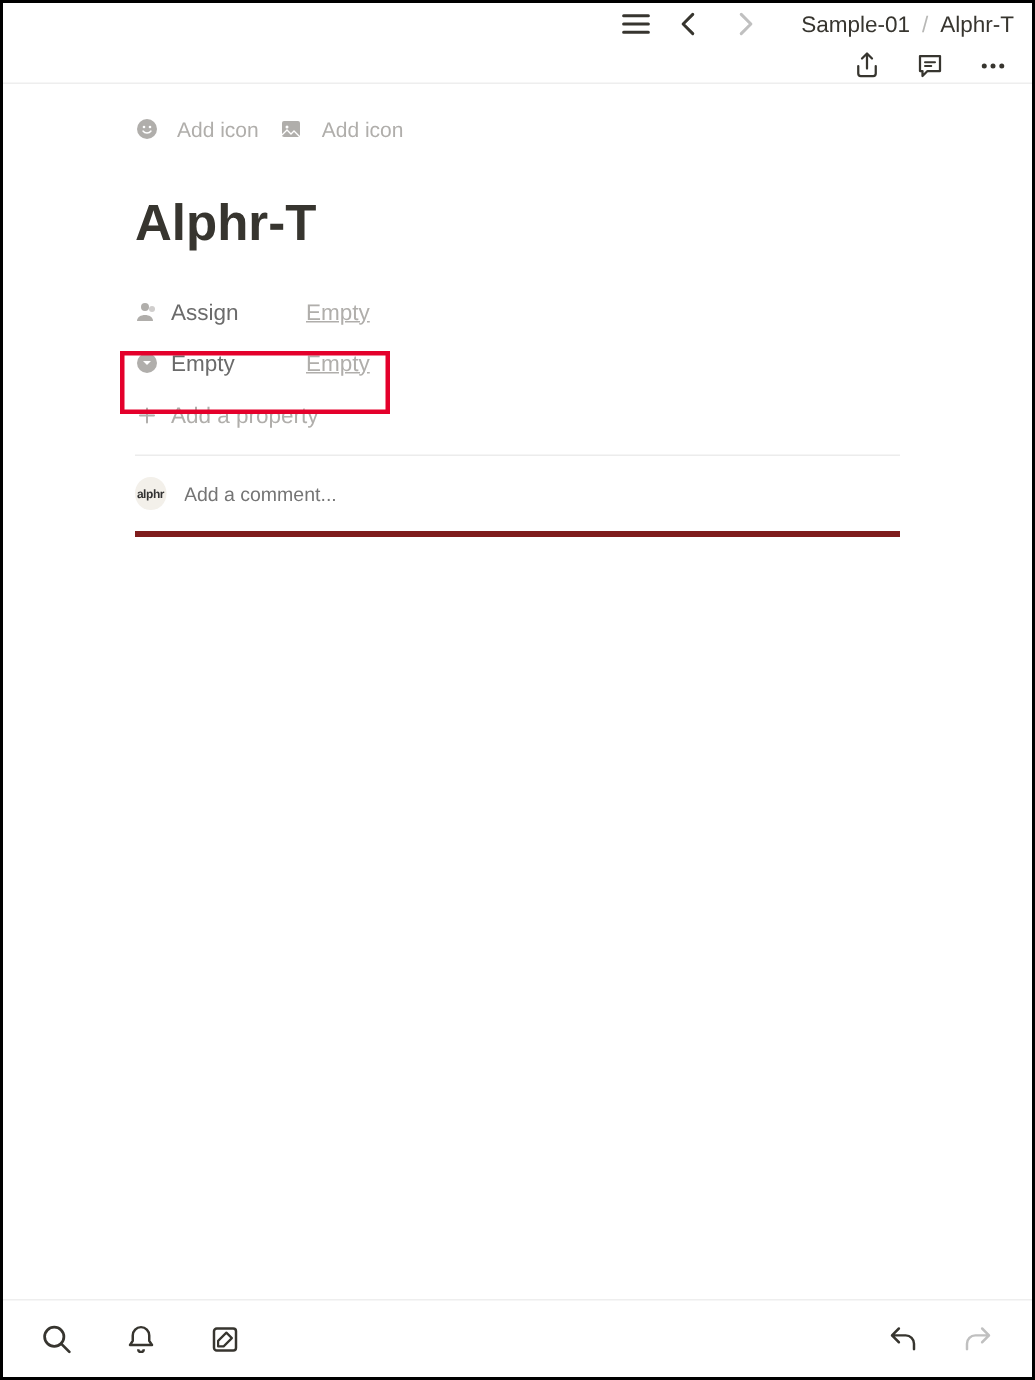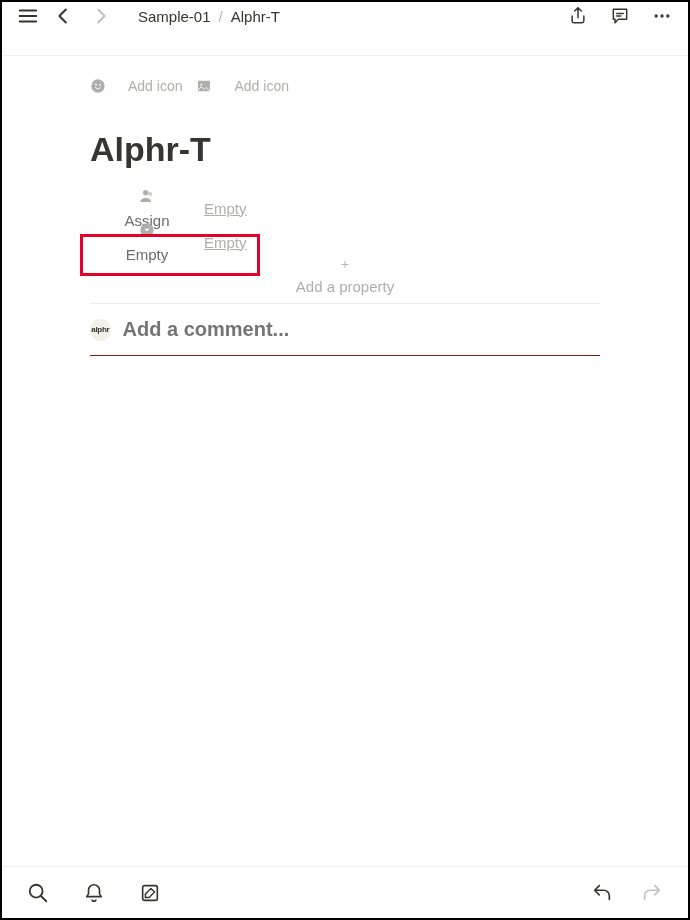--- a/index.html
+++ b/index.html
@@ -11,24 +11,25 @@
       font-family: -apple-system, BlinkMacSystemFont, "Segoe UI", Helvetica, Arial, sans-serif;
       width: 690px;
       height: 920px;
       background: #fff;
       border: 2px solid #000;
       position: relative;
       overflow: hidden;
     }
     .top-bar {
       display: flex;
-      align-items: flex-start;
+      align-items: flex-end;
       height: 54px;
       padding: 0 12px;
       border-bottom: 1px solid #eee;
+      flex-direction: column;
     }
     .top-left {
       display: flex;
       align-items: center;
       gap: 8px;
     }
     .top-right {
       display: flex;
       align-items: center;
       gap: 14px;
@@ -63,21 +64,21 @@
     .meta-actions {
       display: flex;
       gap: 14px;
       color: #b0aeab;
       font-size: 14px;
       margin-bottom: 36px;
     }
     .meta-action {
       display: inline-flex;
       align-items: center;
-      gap: 22px;
+      gap: 12px;
       cursor: pointer;
     }
     .meta-action svg {
       width: 16px;
       height: 16px;
       fill: #b0aeab;
     }
     .page-title {
       font-size: 34px;
       font-weight: 700;
@@ -89,40 +90,38 @@
       align-items: center;
       height: 34px;
       font-size: 15px;
     }
     .prop-label {
       display: flex;
       align-items: center;
       gap: 8px;
       width: 114px;
       color: #6b6b6b;
-      flex-direction: column;
     }
     .prop-label svg {
       width: 16px;
       height: 16px;
       fill: #b0aeab;
     }
     .prop-value {
       color: #b0aeab;
       text-decoration: underline;
     }
     .add-prop-row {
       display: flex;
       align-items: center;
       height: 36px;
       font-size: 15px;
       color: #b0aeab;
       gap: 8px;
       cursor: pointer;
-      flex-direction: column;
     }
     .add-prop-row svg {
       width: 16px;
       height: 16px;
       fill: #b0aeab;
       stroke: #b0aeab;
     }
     .highlight-box {
       position: absolute;
       border: 3px solid #e4002b;
@@ -131,43 +130,42 @@
     .divider {
       border: none;
       border-top: 1px solid #ececec;
       margin-top: 8px;
     }
     .comment-row {
       display: flex;
       align-items: center;
       gap: 12px;
       padding: 14px 0;
-      border-bottom: 1px solid #7f1d1d;
+      border-bottom: 4px solid #7f1d1d;
     }
     .avatar {
       width: 22px;
       height: 22px;
       border-radius: 50%;
       background: #f3f0ea;
       font-size: 8px;
       font-weight: 700;
       display: flex;
       align-items: center;
       justify-content: center;
       color: #333;
       letter-spacing: -0.3px;
     }
     .comment-input {
       border: none;
-      font-size: 20px;
+      font-size: 13px;
       color: #b0aeab;
       outline: none;
       width: 100%;
       background: transparent;
-      font-weight: bold;
     }
     .bottom-bar {
       position: absolute;
       bottom: 0;
       left: 0;
       right: 0;
       height: 52px;
       border-top: 1px solid #eee;
       display: flex;
       align-items: center;

